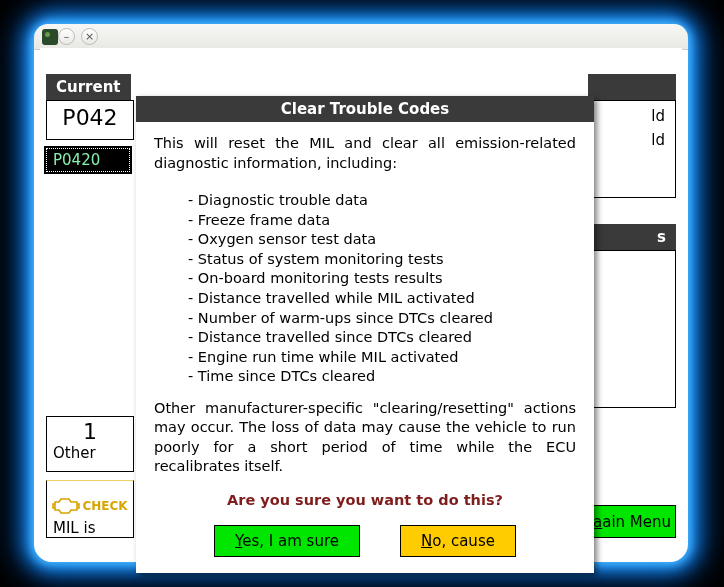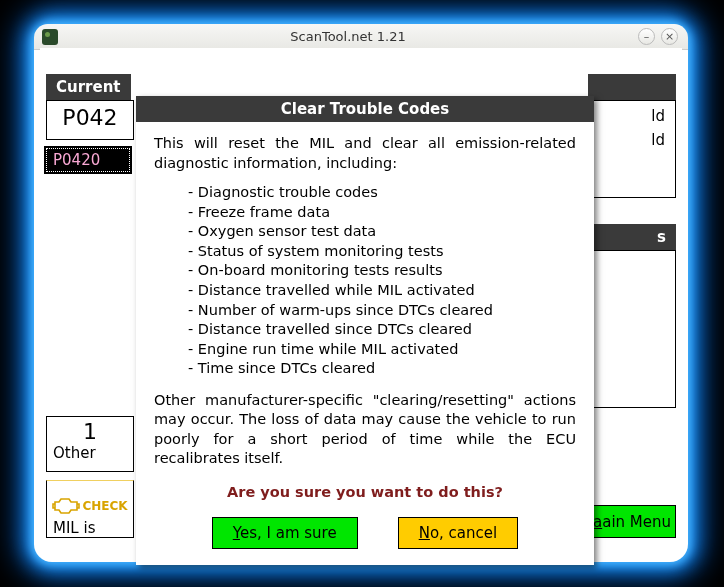--- a/index.html
+++ b/index.html
@@ -73,21 +73,21 @@
     position: absolute; background: #3a3a3a; color: #fff;
     font-size: 15px; font-weight: bold;
     padding: 4px 10px;
   }
   .panel-light {
     position: absolute; background: #fff; border: 1px solid #000;
     font-size: 18px; text-align: center;
   }
   .panel-box { position: absolute; border: 1px solid #000; background: #fff; }
   .sel-row {
-    position: absolute; background: #000; color: #f9a8d4;
+    position: absolute; background: #000; color: #86efac;
     font-size: 15px; padding: 2px 6px; border: 1px dotted #fff; outline: 2px solid #000;
   }
   .green-btn {
     position: absolute; background: #00e600; border: 1px solid #000;
     font-size: 15px; text-align: center; display: flex;
     align-items: center; justify-content: center; cursor: pointer;
   }
   .check-eng {
     position: absolute; color: #d9a400; font-weight: bold;
     display: flex; align-items: center; font-size: 12px;
@@ -104,42 +104,41 @@
   }
   .modal-title {
     background: #3a3a3a; color: #fff; text-align: center;
     font-size: 15px; font-weight: bold; padding: 4px 0;
   }
   .modal-body {
     padding: 12px 18px 16px 18px;
     font-size: 14.5px; color: #000;
     line-height: 1.35;
   }
-  .modal-body .intro { text-align: justify; margin-bottom: 10px; }
+  .modal-body .intro { text-align: justify; margin-bottom: 18px; }
   .modal-body ul { list-style: none; padding-left: 34px; margin-bottom: 12px; }
   .modal-body ul li::before { content: "- "; }
   .modal-body .outro { text-align: justify; margin-bottom: 14px; }
   .modal-body .warn { color: #7f1d1d; font-weight: bold; text-align: center; margin-bottom: 14px; }
   .modal-buttons { display: flex; justify-content: center; gap: 40px; }
   .mbtn {
     border: 1px solid #000; font-size: 15px;
     padding: 5px 20px; cursor: pointer;
   }
   .mbtn.yes { background: #00e600; }
   .mbtn.no  { background: #ffcc00; }
   .ul { text-decoration: underline; }
 </style>
 </head>
 <body>
 
 <div class="glow">
 
   <div class="titlebar">
     <div class="app-icon"></div>
-    <div class="title">ScanTool.net 1.21</div>
     <div class="win-btn">–</div>
     <div class="win-btn" style="margin-right:10px">×</div>
   </div>
 
   <div class="client">
 
     <div class="panel-dark" style="left:6px; top:26px; width:85px;">Current</div>
     <div class="panel-light" style="left:6px; top:52px; width:88px; height:40px; padding-top:4px; font-size:22px;">P042</div>
     <div class="sel-row" style="left:6px; top:100px; width:84px;">P0420</div>
     <div class="panel-box" style="left:6px; top:92px; width:88px; height:268px; z-index:-1"></div>
@@ -169,38 +168,38 @@
 
     <div class="green-btn" style="right:6px; top:457px; width:88px; height:33px;">
       <span><span class="ul">a</span><span>ain Menu</span></span>
     </div>
 
     <div class="modal">
       <div class="modal-title">Clear Trouble Codes</div>
       <div class="modal-body">
         <div class="intro">This will reset the MIL and clear all emission-related diagnostic information, including:</div>
         <ul>
-          <li>Diagnostic trouble codes</li>
+          <li>Diagnostic trouble data</li>
           <li>Freeze frame data</li>
           <li>Oxygen sensor test data</li>
           <li>Status of system monitoring tests</li>
           <li>On-board monitoring tests results</li>
           <li>Distance travelled while MIL activated</li>
           <li>Number of warm-ups since DTCs cleared</li>
           <li>Distance travelled since DTCs cleared</li>
           <li>Engine run time while MIL activated</li>
           <li>Time since DTCs cleared</li>
         </ul>
         <div class="outro">Other manufacturer-specific "clearing/resetting" actions may occur. The loss of data may cause the vehicle to run poorly for a short period of time while the ECU recalibrates itself.</div>
         <div class="warn">Are you sure you want to do this?</div>
         <div class="modal-buttons">
           <div class="mbtn yes">
             <span class="ul">Y</span><span>es, I am sure</span>
           </div>
           <div class="mbtn no">
-            <span class="ul">N</span><span>o, cancel</span>
+            <span class="ul">N</span><span>o, cause</span>
           </div>
         </div>
       </div>
     </div>
 
   </div>
 </div>
 
 </body></html>

